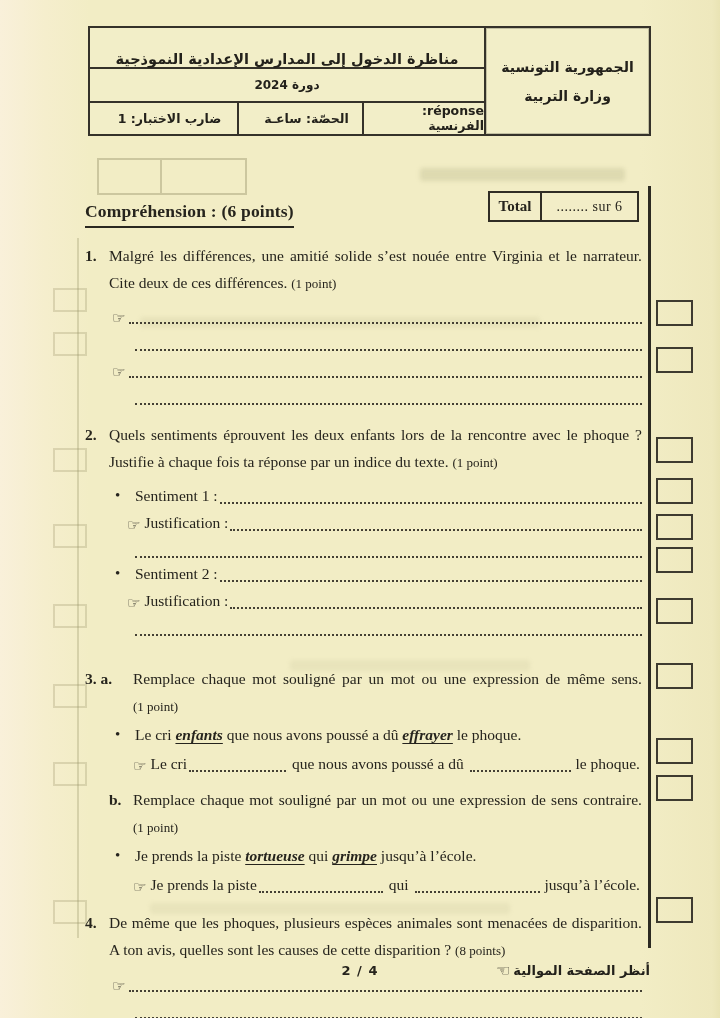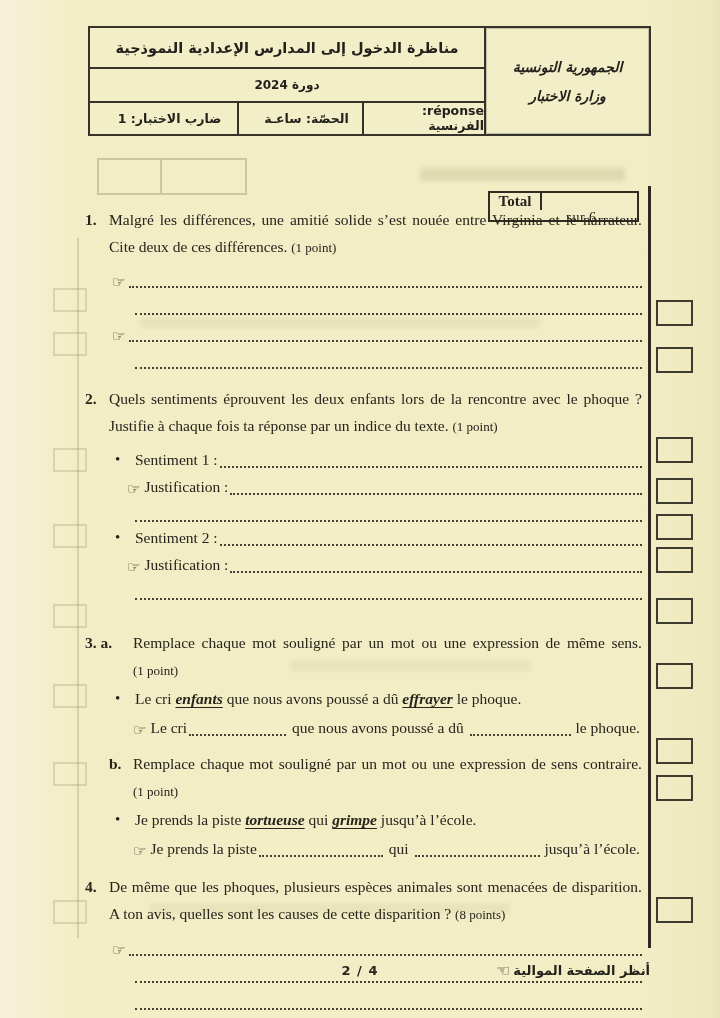--- a/index.html
+++ b/index.html
@@ -15,39 +15,39 @@
     position:absolute; inset:0;
     background:
       linear-gradient(90deg, #f9f0da 0px, #f5eecd 45px, #f2edc5 90px, #f2edc5 640px, #eee8bd 712px, #e9e3b4 720px);
   }
   
   .htable{
     position:absolute; left:88px; top:26px; width:563px; height:110px;
     border:2.5px solid #35322a; display:flex; background:rgba(255,255,255,0.06);
   }
   .h-left{ width:394px; display:flex; flex-direction:column; }
-  .h-row1{ flex:1.25; border-bottom:2px solid #35322a; display:flex; align-items:center; justify-content:center; }
+  .h-row1{ flex:1.25; border-bottom:2px solid #35322a; display:flex; align-items:flex-end; justify-content:center; }
   .h-row2{ flex:1; border-bottom:2px solid #35322a; display:flex; align-items:center; justify-content:center; }
   .h-row3{ flex:1; display:flex; }
   .h-cell{ display:flex; align-items:center; justify-content:center; direction:rtl;padding-left:12px; }
   .h-c1{ width:149px; border-right:2px solid #35322a; }
   .h-c2{ width:125px; border-right:2px solid #35322a; }
   .h-c3{ flex:1; }
   .h-right{ flex:1; border-left:2.5px solid #35322a; display:flex; flex-direction:column;
     align-items:center; justify-content:center; gap:13px; direction:rtl; box-shadow: inset 0 0 0 1px rgba(53,50,42,.25); }
   .ar{ font-family:"DejaVu Sans", sans-serif; font-weight:bold; color:#23211b; }
   .h-title{ font-size:14.5px; }
   .h-session{ font-size:12px; direction:rtl; }
   .h-small{ font-size:12.5px; }
-  .h-rep{ font-size:14px;font-style:italic; }
+  .h-rep{ font-size:14px; }
 
   
   .total-box{
     position:absolute; left:488px; top:191px; width:151px; height:31px;
-    border:2.5px solid #302d25; display:flex; background:rgba(255,255,255,0.05);flex-direction:column;
+    border:2.5px solid #302d25; display:flex; background:rgba(255,255,255,0.05);
   }
   .total-label{ width:52px; border-right:2px solid #302d25; display:flex; align-items:center; justify-content:center;
     font-weight:bold; font-size:15px; }
   .total-value{ flex:1; display:flex; align-items:center; justify-content:center; font-size:14px; letter-spacing:.5px; }
 
   
   .vrule{ position:absolute; left:648px; top:186px; width:2.5px; height:762px; background:#2c2a22; }
   .score-box{ position:absolute; left:656px; width:37px; height:26px; border:2px solid #3e3b30; }
 
   
@@ -127,21 +127,21 @@
         <div class="h-cell h-c2">
           <span class="ar h-small">الحصّة: ساعـة</span>
         </div>
         <div class="h-cell h-c3">
           <span class="ar h-small">réponse: الفرنسية</span>
         </div>
       </div>
     </div>
     <div class="h-right">
       <span class="ar h-rep">الجمهورية التونسية</span>
-      <span class="ar h-rep">وزارة الاختبار</span>
+      <span class="ar h-rep">وزارة التربية</span>
     </div>
   </div>
 
   <div class="total-box">
     <div class="total-label">Total</div>
     <div class="total-value">........ sur 6</div>
   </div>
 
   <div class="vrule"></div>
   <div class="score-box" style="top:300px;"></div>
@@ -151,20 +151,23 @@
   <div class="score-box" style="top:514px;"></div>
   <div class="score-box" style="top:547px;"></div>
   <div class="score-box" style="top:598px;"></div>
   <div class="score-box" style="top:663px;"></div>
   <div class="score-box" style="top:738px;"></div>
   <div class="score-box" style="top:775px;"></div>
   <div class="score-box" style="top:897px;"></div>
 
   <div class="content">
 
+    <div>
+      <span class="section-title">Compréhension : (6 points)</span>
+    </div>
 
     <div class="q pl24" style="margin-top:14px;">
       <span class="num">1.</span><span>Malgré les différences, une amitié solide s’est nouée entre Virginia et le narrateur. Cite deux de ces différences. </span><span class="pts">(1 point)</span>
     </div>
     <div class="ansline" style="padding-left:27px; margin-top:5px;">
       <span class="hand">☞</span>
         <span class="dotfill"></span>
     </div>
     <div class="dotline" style="margin-left:50px;"></div>
     <div class="ansline" style="padding-left:27px;">

